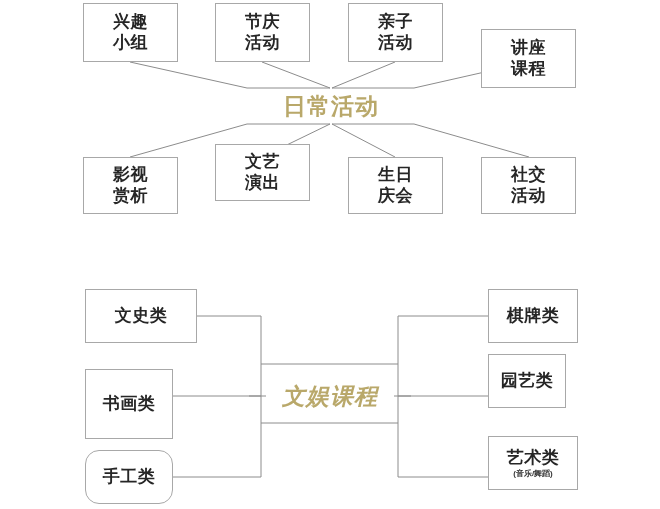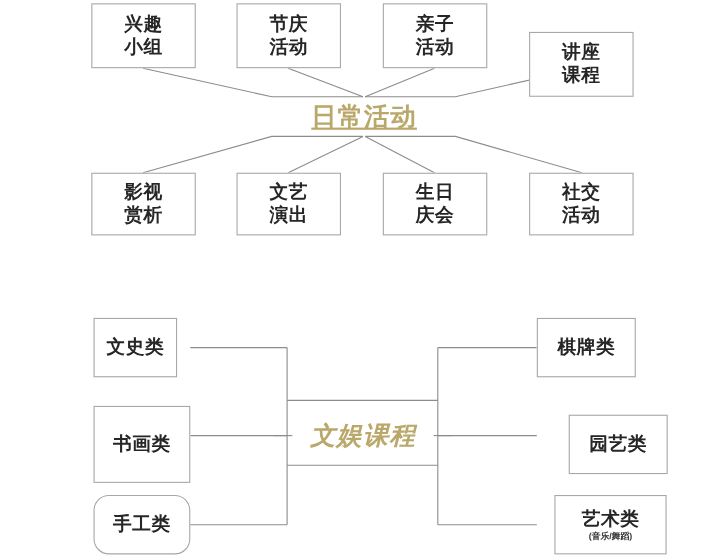--- a/index.html
+++ b/index.html
@@ -113,60 +113,60 @@
 <div class="node-box top-node" style="left:348px; top:3px; width:95px; height:59px;">
   <span class="ln">亲子</span>
   <span class="ln">活动</span>
 </div>
 
 <div class="node-box top-node" style="left:481px; top:3px; width:95px; height:59px;margin-top:26px;">
   <span class="ln">讲座</span>
   <span class="ln">课程</span>
 </div>
 
-<div class="hub-label" style="left:268px; top:90px; width:126px; height:32px;text-decoration:underline;">日常活动</div>
+<div class="hub-label" style="left:268px; top:90px; width:126px; height:32px;">日常活动</div>
 
 <div class="node-box top-node" style="left:83px; top:157px; width:95px; height:57px;">
   <span class="ln">影视</span>
   <span class="ln">赏析</span>
 </div>
 
-<div class="node-box top-node" style="left:215px; top:157px; width:95px; height:57px;">
+<div class="node-box top-node" style="left:215px; top:144px; width:95px; height:57px;">
   <span class="ln">文艺</span>
   <span class="ln">演出</span>
 </div>
 
 <div class="node-box top-node" style="left:348px; top:157px; width:95px; height:57px;font-family:Liberation Serif, serif;">
   <span class="ln">生日</span>
   <span class="ln">庆会</span>
 </div>
 
 <div class="node-box top-node" style="left:481px; top:157px; width:95px; height:57px;">
   <span class="ln">社交</span>
   <span class="ln">活动</span>
 </div>
 
-<div class="node-box bot-node" style="left:85px; top:289px; width:76px; height:54px;">
+<div class="node-box bot-node" style="left:85px; top:289px; width:112px; height:54px;">
   <span class="ln">文史类</span>
 </div>
 
 <div class="node-box bot-node" style="left:85px; top:369px; width:88px; height:70px;">
   <span class="ln">书画类</span>
 </div>
 
 <div class="node-box bot-node" style="left:85px; top:450px; width:88px; height:54px;border-radius:14px;">
   <span class="ln">手工类</span>
 </div>
 
 <div class="hub-label" style="left:266px; top:379px; width:128px; height:34px;font-style:italic;">文娱课程</div>
 
 <div class="node-box bot-node" style="left:488px; top:289px; width:90px; height:54px;">
   <span class="ln">棋牌类</span>
 </div>
 
-<div class="node-box bot-node" style="left:488px; top:377px; width:90px; height:54px;margin-left:29px;">
+<div class="node-box bot-node" style="left:488px; top:354px; width:78px; height:54px;">
   <span class="ln">园艺类</span>
 </div>
 
-<div class="node-box bot-node" style="left:488px; top:450px; width:102px; height:54px;margin-left:16px;">
+<div class="node-box bot-node" style="left:488px; top:436px; width:90px; height:54px;">
   <span class="ln">艺术类</span>
   <span class="sub">(音乐/舞蹈)</span>
 </div>
 
 </body></html>

